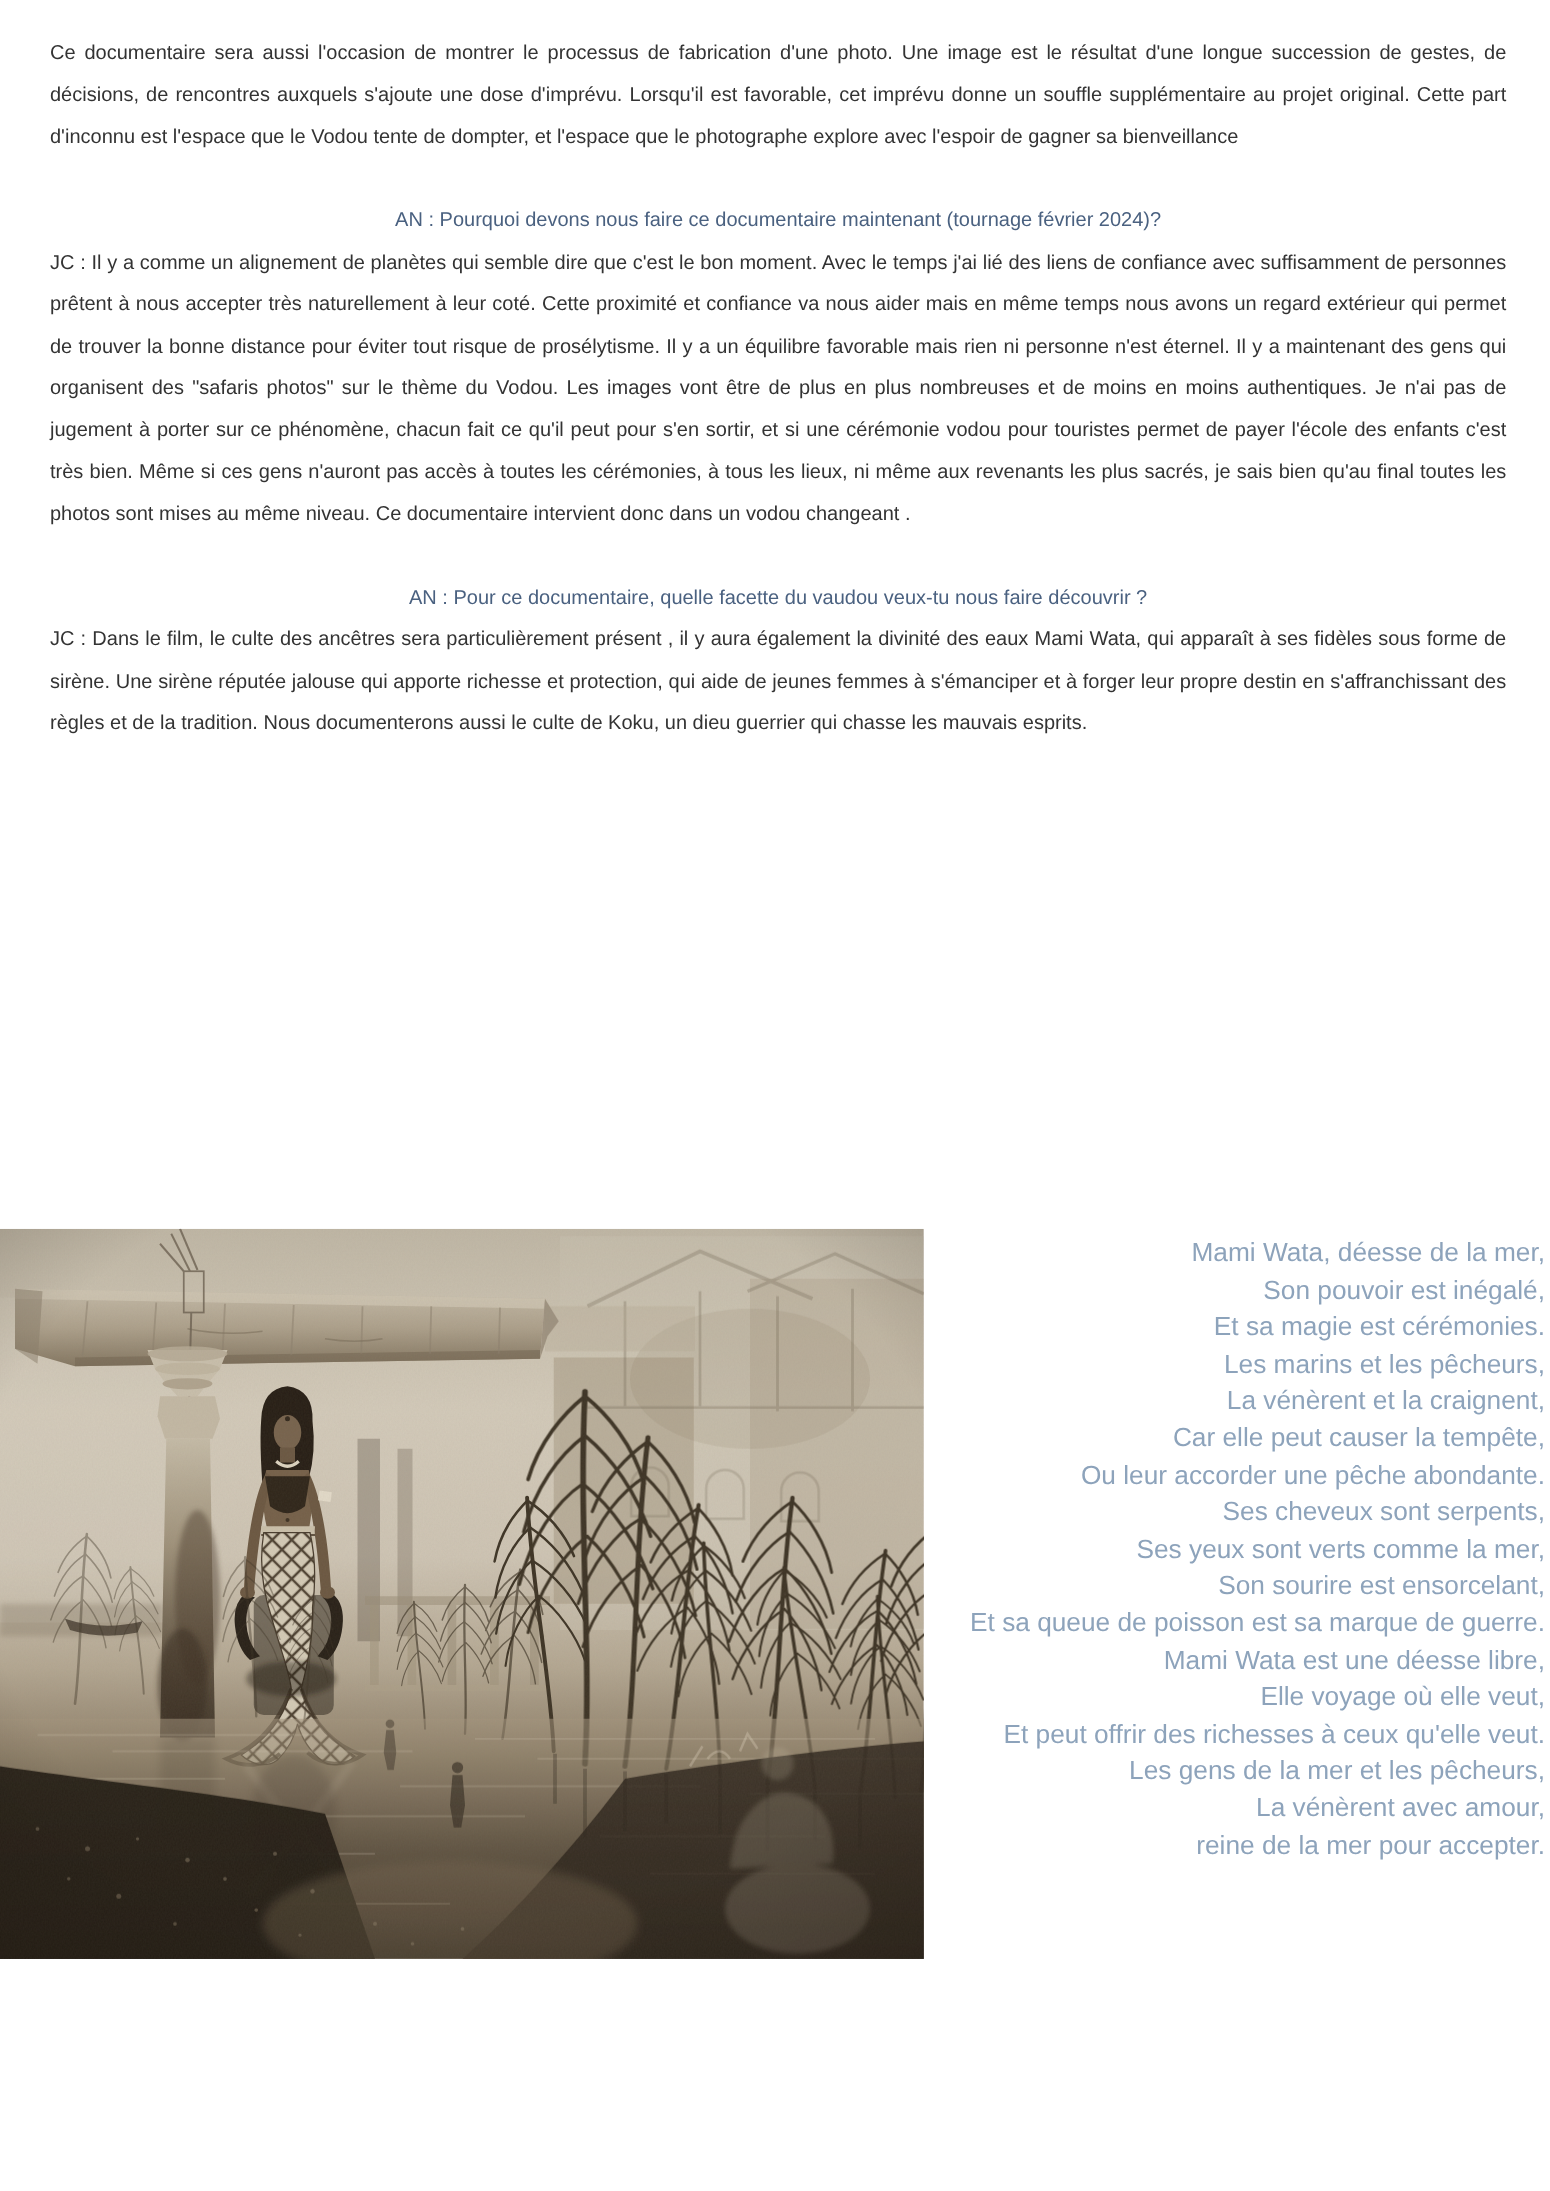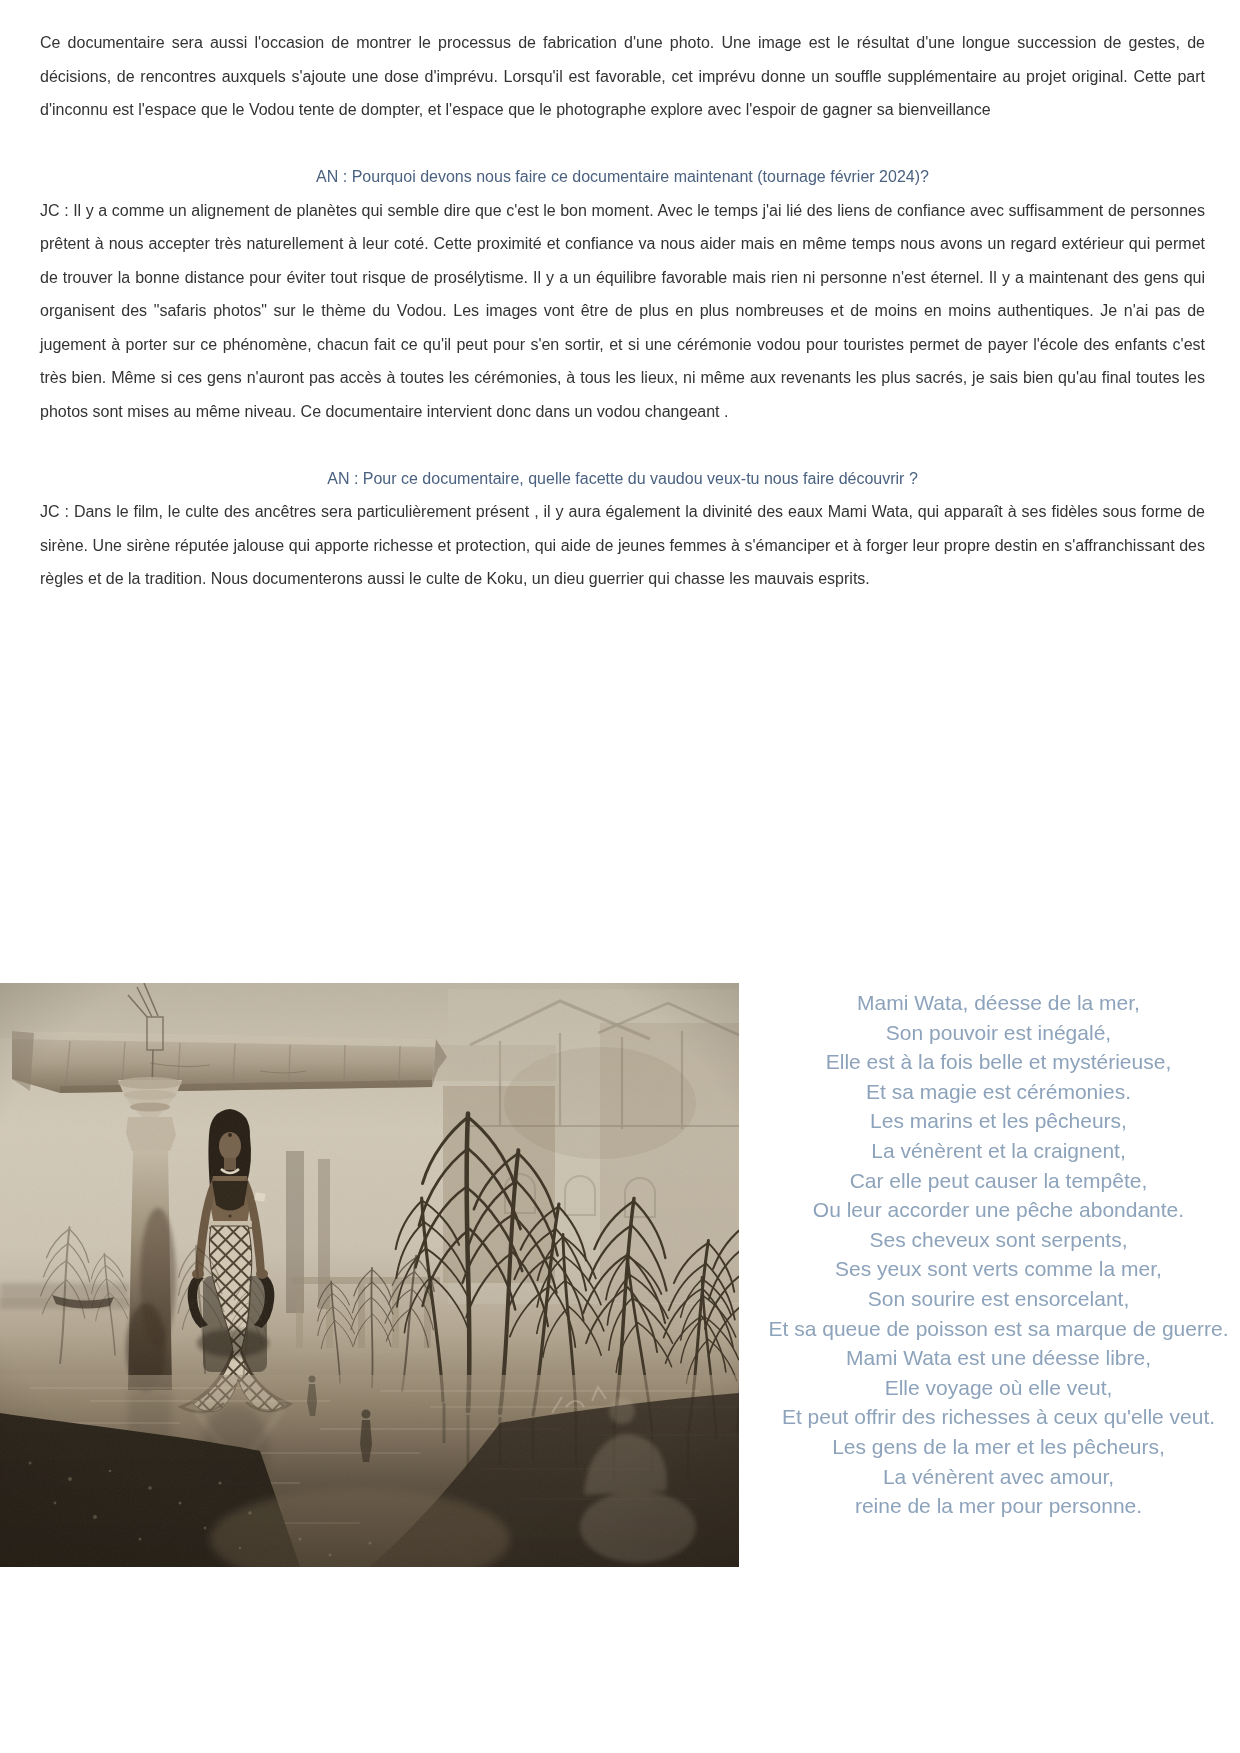--- a/index.html
+++ b/index.html
@@ -40,21 +40,21 @@
   }
 
   
   .poem {
     position: absolute;
     left: 761px; top: 988px;
     width: 475px;
     color: #8da3bb;
     font-size: 21px;
     line-height: 29.6px;
-    text-align: center;
+    text-align: right;
   }
 </style>
 </head>
 <body>
 
 <div class="page">
 
   <div class="text-col">
     <p class="gap-after">Ce documentaire sera aussi l'occasion de montrer le processus de fabrication d'une photo. Une image est le résultat d'une longue succession de gestes, de décisions, de rencontres auxquels s'ajoute une dose d'imprévu. Lorsqu'il est favorable, cet imprévu donne un souffle supplémentaire au projet original. Cette part d'inconnu est l'espace que le Vodou tente de dompter, et l'espace que le photographe explore avec l'espoir de gagner sa bienveillance</p>
     <p class="q">AN : Pourquoi devons nous faire ce documentaire maintenant (tournage février 2024)?</p>
@@ -290,31 +290,30 @@
       <rect width="739" height="584" filter="url(#grain)" opacity="0.55"></rect>
       <rect width="739" height="584" fill="#8a7455" opacity="0.05"></rect>
       <rect width="739" height="584" fill="url(#vin)"></rect>
     </svg>
     <figcaption class="sr">Photographie sépia en double exposition : une jeune femme incarnant Mami Wata, sirène à queue écaillée, assise devant une poutre et une colonne en ruine, dans un paysage inondé de roseaux secs et de reflets fantomatiques.</figcaption>
   </figure>
 
   <div class="poem">
     <div class="poem-line">Mami Wata, déesse de la mer,</div>
     <div class="poem-line">Son pouvoir est inégalé,</div>
-    <div class="poem-line">Elle est à la fois belle et mystérieuse,</div>
     <div class="poem-line">Et sa magie est cérémonies.</div>
     <div class="poem-line">Les marins et les pêcheurs,</div>
     <div class="poem-line">La vénèrent et la craignent,</div>
     <div class="poem-line">Car elle peut causer la tempête,</div>
     <div class="poem-line">Ou leur accorder une pêche abondante.</div>
     <div class="poem-line">Ses cheveux sont serpents,</div>
     <div class="poem-line">Ses yeux sont verts comme la mer,</div>
     <div class="poem-line">Son sourire est ensorcelant,</div>
     <div class="poem-line">Et sa queue de poisson est sa marque de guerre.</div>
     <div class="poem-line">Mami Wata est une déesse libre,</div>
     <div class="poem-line">Elle voyage où elle veut,</div>
     <div class="poem-line">Et peut offrir des richesses à ceux qu'elle veut.</div>
     <div class="poem-line">Les gens de la mer et les pêcheurs,</div>
     <div class="poem-line">La vénèrent avec amour,</div>
-    <div class="poem-line">reine de la mer pour personne.</div>
+    <div class="poem-line">reine de la mer pour accepter.</div>
   </div>
 
 </div>
 
 </body></html>

